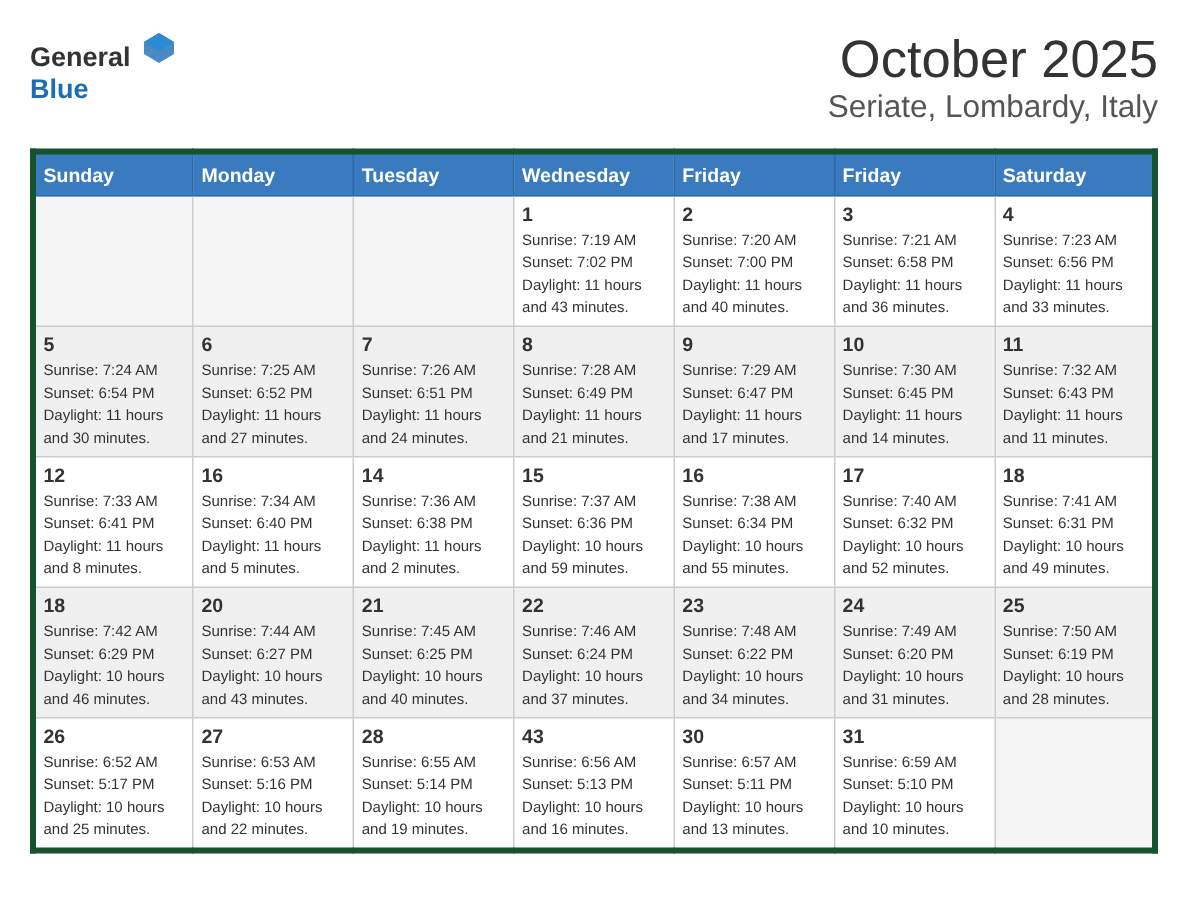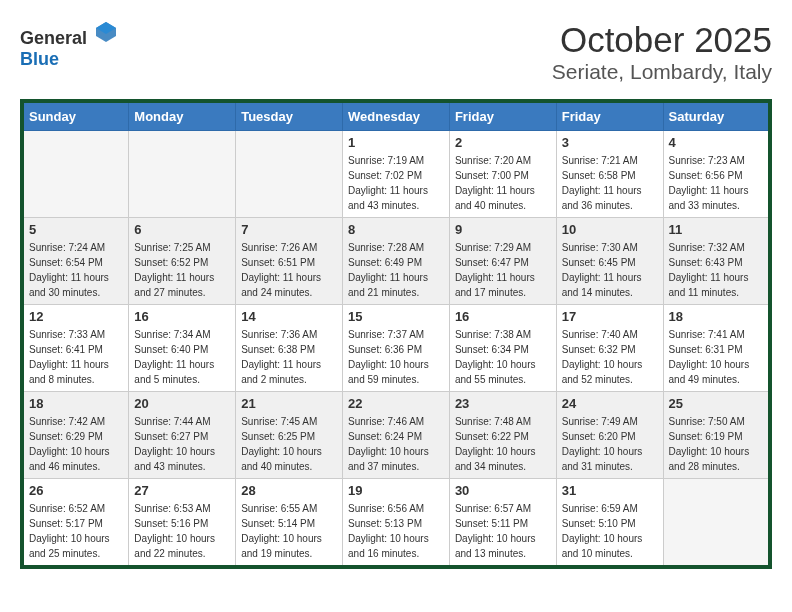--- a/index.html
+++ b/index.html
@@ -238,21 +238,21 @@
         </td>
         <td>
           <div class="day-number">27</div>
           <div class="day-info">Sunrise: 6:53 AM<br>Sunset: 5:16 PM<br>Daylight: 10 hours and 22 minutes.</div>
         </td>
         <td>
           <div class="day-number">28</div>
           <div class="day-info">Sunrise: 6:55 AM<br>Sunset: 5:14 PM<br>Daylight: 10 hours and 19 minutes.</div>
         </td>
         <td>
-          <div class="day-number">19</div>
+          <div class="day-number">43</div>
           <div class="day-info">Sunrise: 6:56 AM<br>Sunset: 5:13 PM<br>Daylight: 10 hours and 16 minutes.</div>
         </td>
         <td>
           <div class="day-number">30</div>
           <div class="day-info">Sunrise: 6:57 AM<br>Sunset: 5:11 PM<br>Daylight: 10 hours and 13 minutes.</div>
         </td>
         <td>
           <div class="day-number">31</div>
           <div class="day-info">Sunrise: 6:59 AM<br>Sunset: 5:10 PM<br>Daylight: 10 hours and 10 minutes.</div>
         </td>

